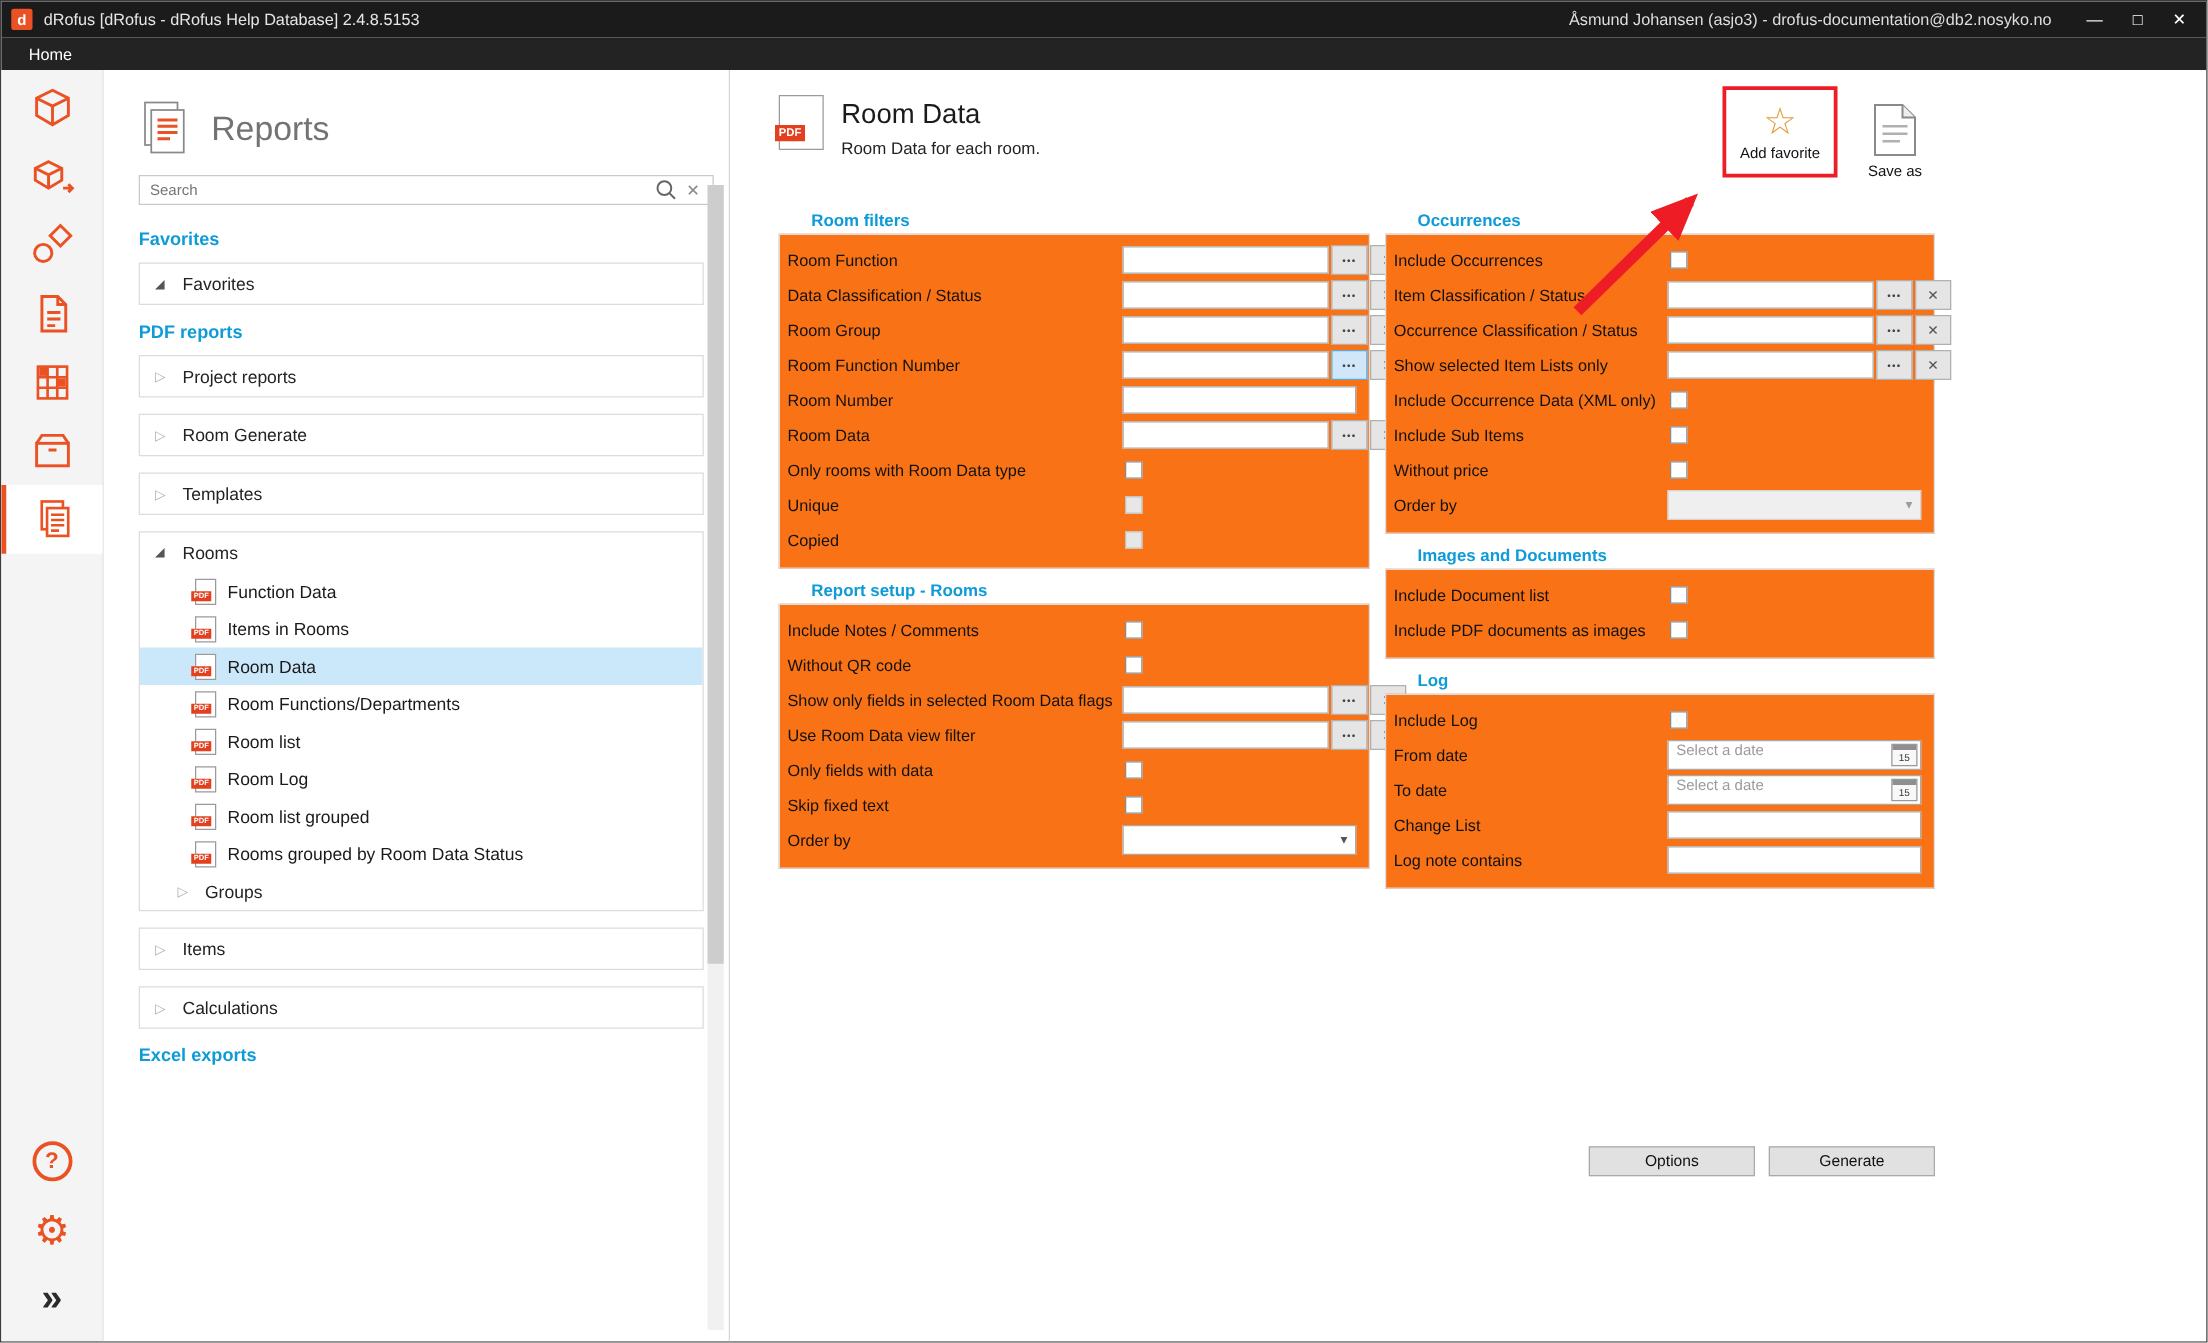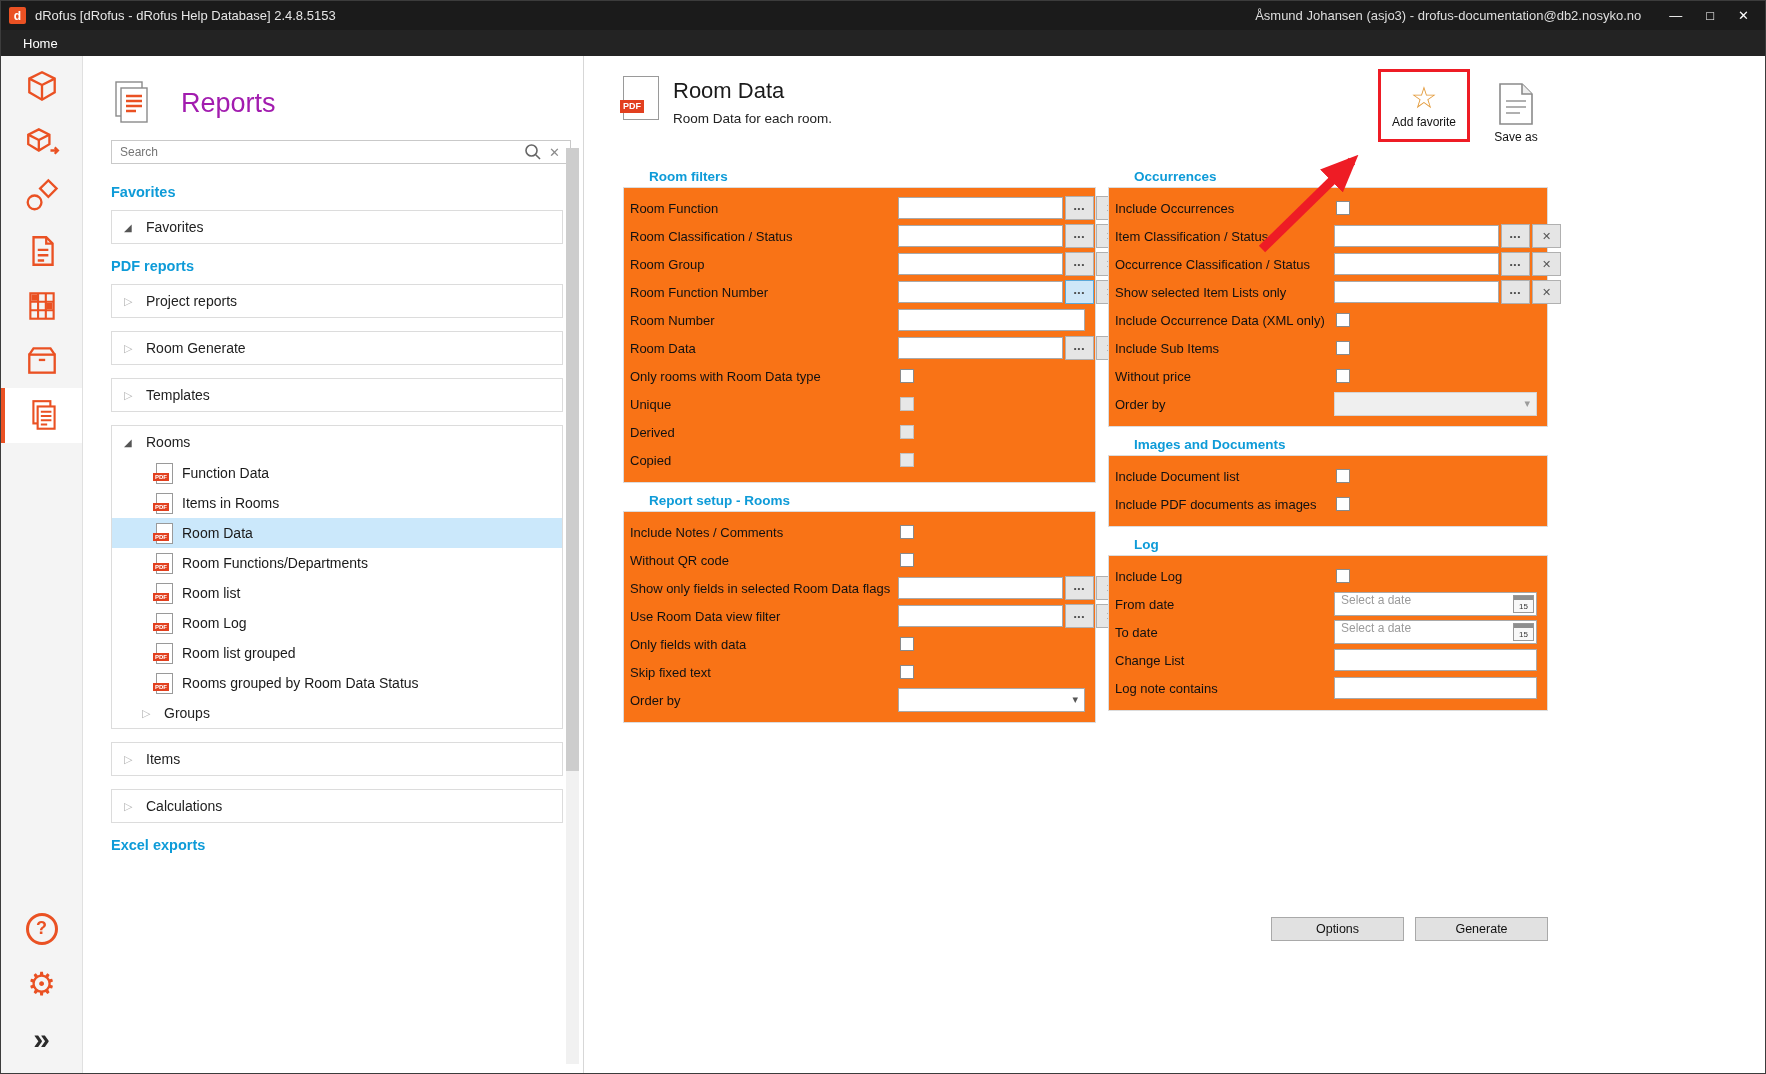--- a/index.html
+++ b/index.html
@@ -22,21 +22,21 @@
   .nav-item { height:55px; display:flex; align-items:center; justify-content:center; }
   .nav-item.selected { background:#fff; border-left:4px solid #ea5123; }
   .nav-bottom { margin-top:auto; display:flex; flex-direction:column; padding-bottom:8px; }
   .help-circle { width:32px; height:32px; border:3px solid #ea5123; border-radius:50%; color:#ea5123; font-weight:bold; font-size:18px; display:flex; align-items:center; justify-content:center; }
   .gear-glyph { font-size:32px; color:#ea5123; line-height:1; }
   .chevrons-glyph { font-size:30px; color:#2b2b2b; font-weight:bold; line-height:1; }
 
   
   .reports-panel { width:501px; background:#fff; border-right:1px solid #d7d7d7; position:relative; padding:24px 0 0 28px; }
   .rp-header { display:flex; align-items:center; gap:16px; height:46px; margin-bottom:14px; }
-  .rp-title { font-size:27px; color:#a21caf;margin-left:12px; }
+  .rp-title { font-size:27px; color:#737373; }
   .search-row { display:flex; align-items:center; width:460px; height:24px; border:1px solid #c9c9c9; margin-bottom:20px; padding-right:4px; }
   .search-row input { flex:1; border:none; outline:none; height:20px; font-size:12px; padding-left:8px; font-family:"Liberation Sans", sans-serif; color:#333; }
   .search-clear { color:#8a8a8a; font-size:13px; padding:0 6px; }
   .blue-header { color:#0e9bd8; font-weight:bold; font-size:14.5px; margin:14px 0 10px; }
   .sect { width:452px; border:1px solid #dcdcdc; margin-bottom:13px; background:#fff; }
   .sect-head { height:32px; display:flex; align-items:center; padding-left:12px; gap:10px; font-size:14px; color:#222; }
   .exp-open { color:#555; font-size:10px; width:12px; }
   .exp-closed { color:#b0b0b0; font-size:11px; width:12px; }
   .tree-row { height:30px; display:flex; align-items:center; padding-left:44px; gap:9px; font-size:14px; color:#1a1a1a; }
   .tree-row.selected { background:#cbe8fb; }
@@ -354,21 +354,21 @@
           <div class="grp">
             <div class="row">
               <span class="lbl">Room Function</span>
               <span class="ctrl">
                   <input class="tinput" style="">
                   <span class="mini">•••</span>
                   <span class="mini x">✕</span>
                 </span>
             </div>
             <div class="row">
-              <span class="lbl">Room Classification / Status</span>
+              <span class="lbl">Data Classification / Status</span>
               <span class="ctrl">
                   <input class="tinput" style="">
                   <span class="mini">•••</span>
                   <span class="mini x">✕</span>
                 </span>
             </div>
             <div class="row">
               <span class="lbl">Room Group</span>
               <span class="ctrl">
                   <input class="tinput" style="">
@@ -399,26 +399,20 @@
                 </span>
             </div>
             <div class="row">
               <span class="lbl">Only rooms with Room Data type</span>
               <span class="ctrl">
                   <span class="cb"></span>
                 </span>
             </div>
             <div class="row">
               <span class="lbl">Unique</span>
-              <span class="ctrl">
-                  <span class="cb dis"></span>
-                </span>
-            </div>
-            <div class="row">
-              <span class="lbl">Derived</span>
               <span class="ctrl">
                   <span class="cb dis"></span>
                 </span>
             </div>
             <div class="row">
               <span class="lbl">Copied</span>
               <span class="ctrl">
                   <span class="cb dis"></span>
                 </span>
             </div>

